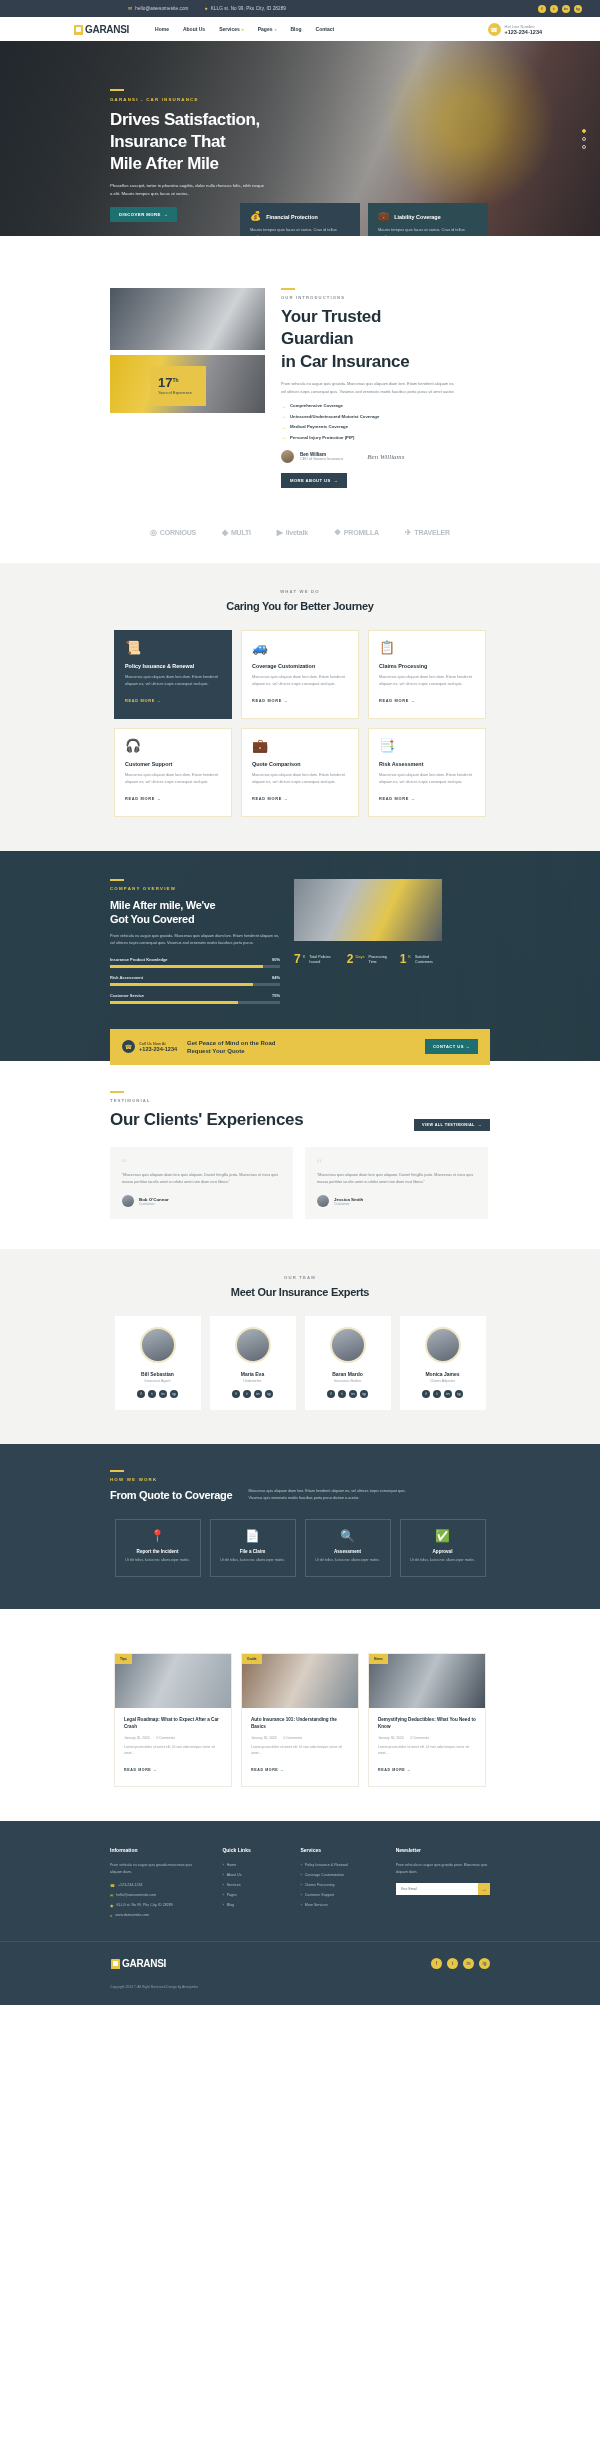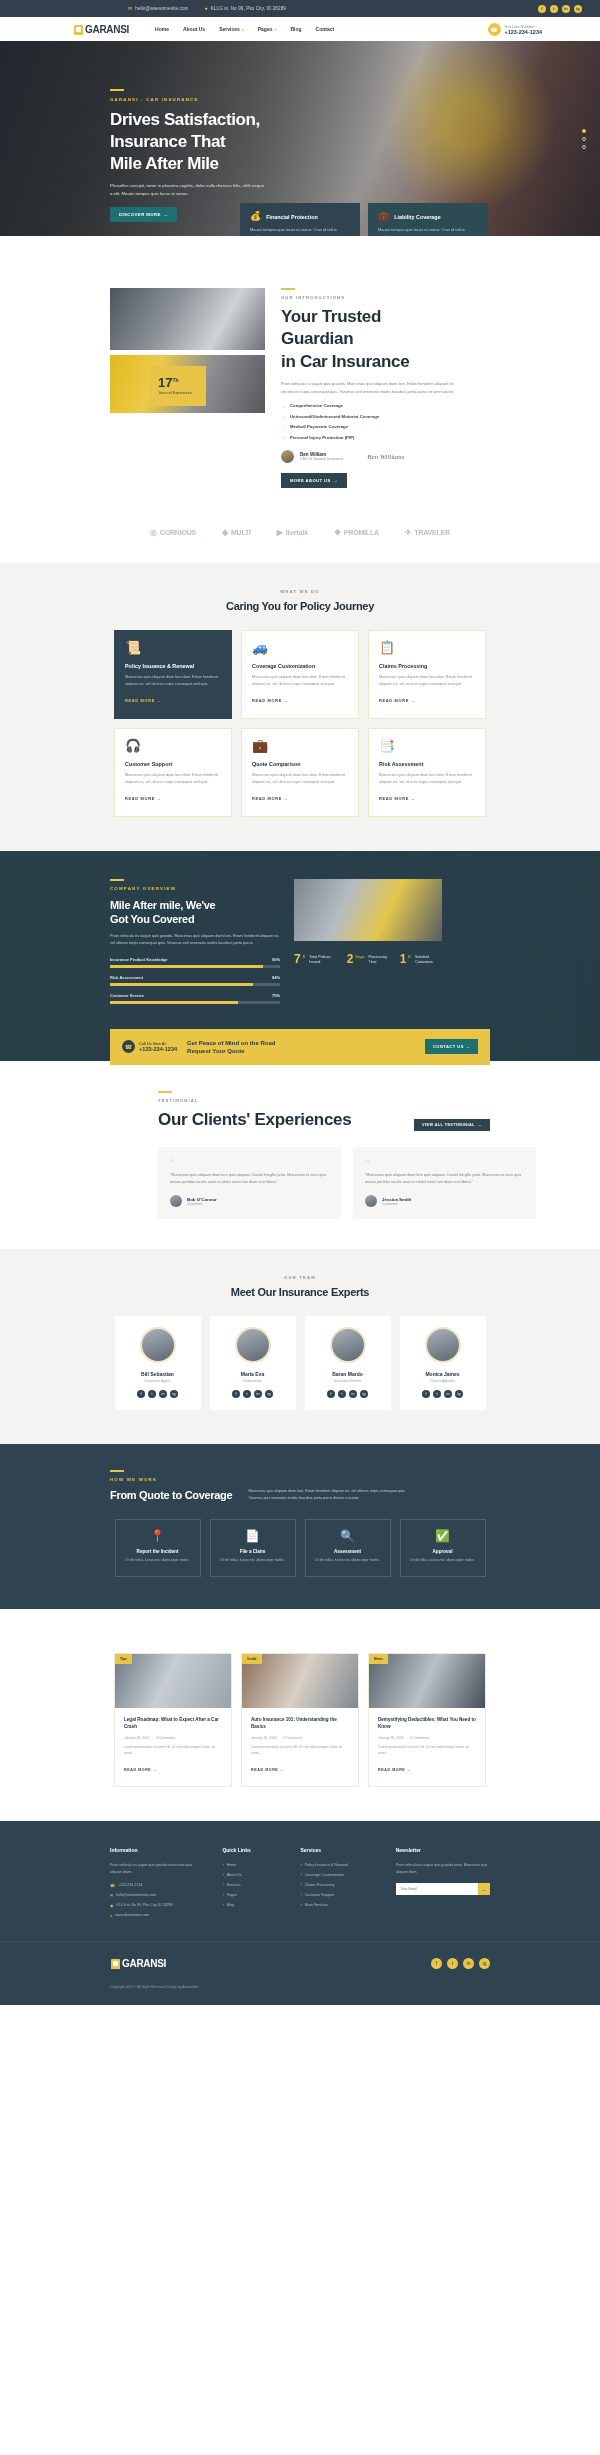--- a/index.html
+++ b/index.html
@@ -172,21 +172,21 @@
   }
   .cta-call { display:flex;align-items:center;gap:4px; }
   .cta-circ{width:13px;height:13px;border-radius:50%;background:#2f4450;display:flex;align-items:center;justify-content:center;color:#e8c547;font-size:6px;}
   .cta-t1{font-size:3.8px;color:#5d5222;font-weight:700;}
   .cta-t2{font-size:5.6px;color:#2b3a42;font-weight:800;}
   .cta-mid{flex:1;}
   .cta-m1{font-size:6px;font-weight:800;color:#2b3a42;line-height:1.35;}
   .btn-teal{background:#1f6f70;color:#fff;font-size:4px;font-weight:700;padding:5px 8px;border:0;letter-spacing:.5px;cursor:pointer;white-space:nowrap;}
 
   
-  .testi { padding:26px 0 30px; padding-left:110px; padding-right:110px;margin-left:48px; }
+  .testi { padding:26px 0 30px; padding-left:110px; padding-right:110px; }
   .testi-head { display:flex;align-items:flex-end;justify-content:space-between; }
   .testi-grid { display:grid;grid-template-columns:repeat(2,183px);gap:12px;margin-top:16px; }
   .tcard { background:#f6f6f4;padding:11px 12px 12px; }
   .quote { font-size:11px;color:#dcd7c3;line-height:.8;font-family:"Liberation Serif",serif;}
   .tq { font-size:3.8px;line-height:1.85;color:#7c858c;margin-top:5px; }
   .tfoot { display:flex;align-items:center;gap:5px;margin-top:9px; }
   .tav { width:12px;height:12px;border-radius:50%;background:linear-gradient(160deg,#9fa9b3,#5b646d); }
   .tn { font-size:4.4px;font-weight:800;color:#22313a; }
   .tr { font-size:3.6px;color:#9aa1a7; }
   .btn-dark.sm { padding:4px 8px;font-size:3.8px;margin:0; }
@@ -413,21 +413,21 @@
       </div>
     <div class="brand">
         <span class="bi">✈</span>
         <span>TRAVELER</span>
       </div>
   </div>
 
   <div class="services">
     <div class="sec-head">
       <div class="sec-eyebrow">WHAT WE DO</div>
-      <div class="sec-title">Caring You for Policy Journey</div>
+      <div class="sec-title">Caring You for Better Journey</div>
     </div>
     <div class="cards">
       <div class="card dark">
         <span class="card-ic">📜</span>
         <div class="card-t">Policy Issuance &amp; Renewal</div>
         <div class="card-p">Maecenas quis aliquam diam lore dom. Etiam hendrerit aliquam ex, vel ultrices turpis consequat sed quis.</div>
         <span class="rm"><span>READ MORE</span> →</span>
       </div>
       <div class="card">
         <span class="card-ic">🚙</span>

